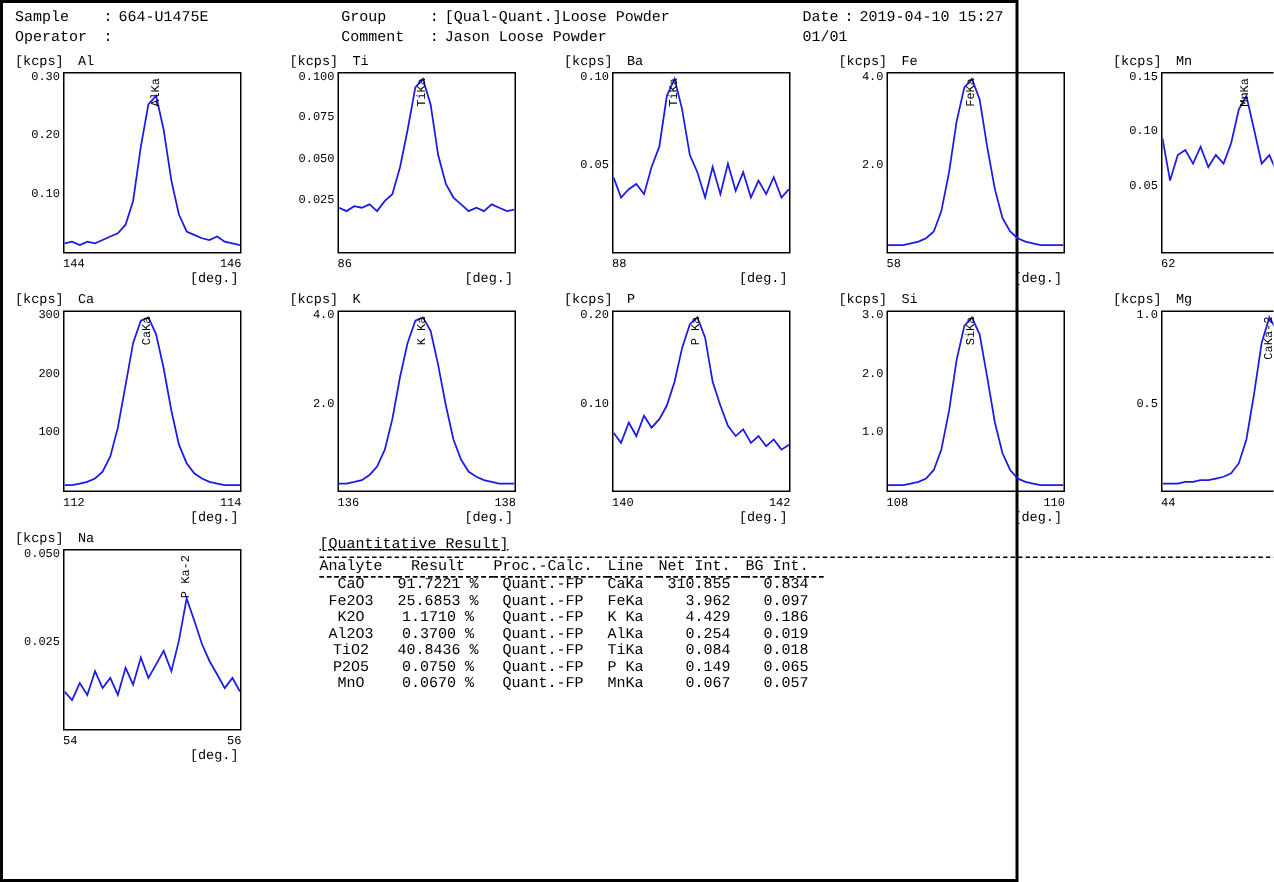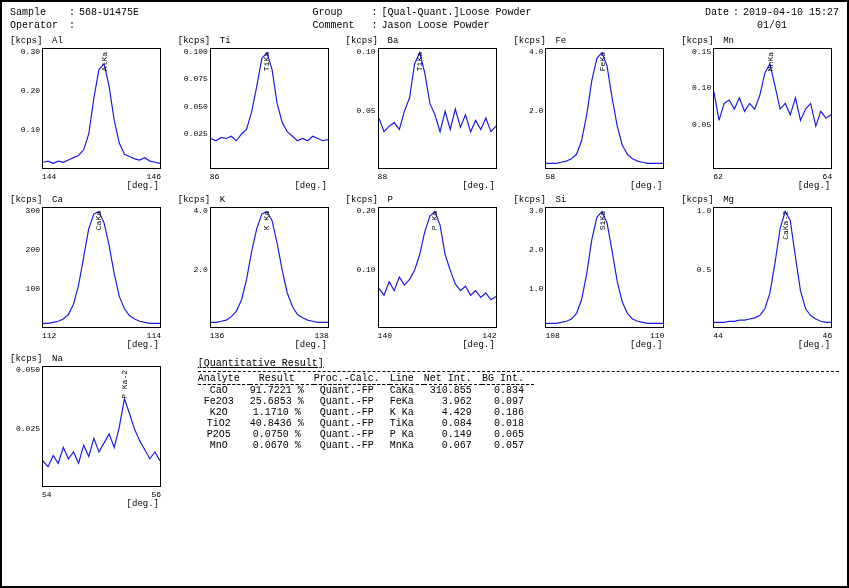--- a/index.html
+++ b/index.html
@@ -1,22 +1,22 @@
 <!DOCTYPE html>
 <html><head>
 <meta charset="utf-8">
 <style>
   * { box-sizing: border-box; margin: 0; padding: 0; }
   body { font-family: "Courier New", monospace; font-size: 10px; color: #000; background: #fff; }
-  .page { width: 849px; height: 588px; border: 2px solid #000; padding: 4px 8px; position: relative; }
+  .page { width: 679px; height: 588px; border: 2px solid #000; padding: 4px 8px; position: relative; }
   .header { display: flex; justify-content: space-between; font-size: 10px; line-height: 1.3; margin-bottom: 4px; }
   .header .col { display: flex; flex-direction: column; }
   .header .row { display: flex; gap: 4px; }
   .header .lbl { min-width: 55px; display: inline-block; }
-  .charts { display: grid; grid-template-columns: repeat(5, 1fr); gap: 4px 10px; }
+  .charts { display: grid; grid-template-columns: repeat(5, 1fr); gap: 4px 28px; }
   .chart-cell { position: relative; width: 155px; height: 155px; }
   .y-label { position: absolute; top: 0; left: 0; font-size: 9px; }
   .title { position: absolute; top: 0; left: 42px; font-size: 9px; }
   .plot-box { position: absolute; top: 12px; left: 32px; right: 4px; bottom: 22px; border: 1px solid #000; }
   .x-label { position: absolute; bottom: 0; right: 6px; font-size: 9px; margin-top: 28px; }
   .x-ticks { position: absolute; bottom: 10px; left: 32px; right: 4px; display: flex; justify-content: space-between; font-size: 8px; }
   .y-ticks { position: absolute; top: 12px; bottom: 26px; left: 0; width: 30px; display: flex; flex-direction: column; justify-content: space-between; align-items: flex-end; font-size: 8px; }
   .y-ticks span { line-height: 1; }
   .y-ticks span:last-child { visibility: hidden; } 
   .peak-label { position: absolute; font-size: 8px; writing-mode: vertical-rl; transform: rotate(180deg); }
@@ -32,41 +32,41 @@
 </style>
 </head>
 <body>
 
 <div class="page">
   <div class="header">
     <div class="col">
       <div class="row">
           <span class="lbl">Sample</span>
           <span>:</span> 
-          <span>568-U1475E</span>
+          <span>664-U1475E</span>
         </div>
       <div class="row">
           <span class="lbl">Operator</span>
           <span>:</span> 
           <span></span>
         </div>
     </div>
     <div class="col">
       <div class="row">
           <span class="lbl">Group</span>
           <span>:</span> 
           <span>[Qual-Quant.]Loose Powder</span>
         </div>
       <div class="row">
           <span class="lbl">Comment</span>
           <span>:</span> 
           <span>Jason Loose Powder</span>
         </div>
     </div>
-    <div class="col" style="align-items:center">
+    <div class="col" style="align-items:flex-start">
       <div class="row">
           <span>Date</span> 
           <span>:</span> 
           <span>2019-04-10 15:27</span>
         </div>
       <div><span>01/01</span></div>
     </div>
   </div>
 
   <div class="charts" id="charts-grid">
@@ -326,20 +326,28 @@
             </tr>
             <tr>
               <td>K2O</td>
               <td>1.1710 %</td>
               <td>Quant.-FP</td>
               <td>K Ka</td>
               <td class="rt">4.429</td>
               <td class="rt">0.186</td>
             </tr>
             <tr>
+              <td>Al2O3</td>
+              <td>0.3700 %</td>
+              <td>Quant.-FP</td>
+              <td>AlKa</td>
+              <td class="rt">0.254</td>
+              <td class="rt">0.019</td>
+            </tr>
+            <tr>
               <td>TiO2</td>
               <td>40.8436 %</td>
               <td>Quant.-FP</td>
               <td>TiKa</td>
               <td class="rt">0.084</td>
               <td class="rt">0.018</td>
             </tr>
             <tr>
               <td>P2O5</td>
               <td>0.0750 %</td>

